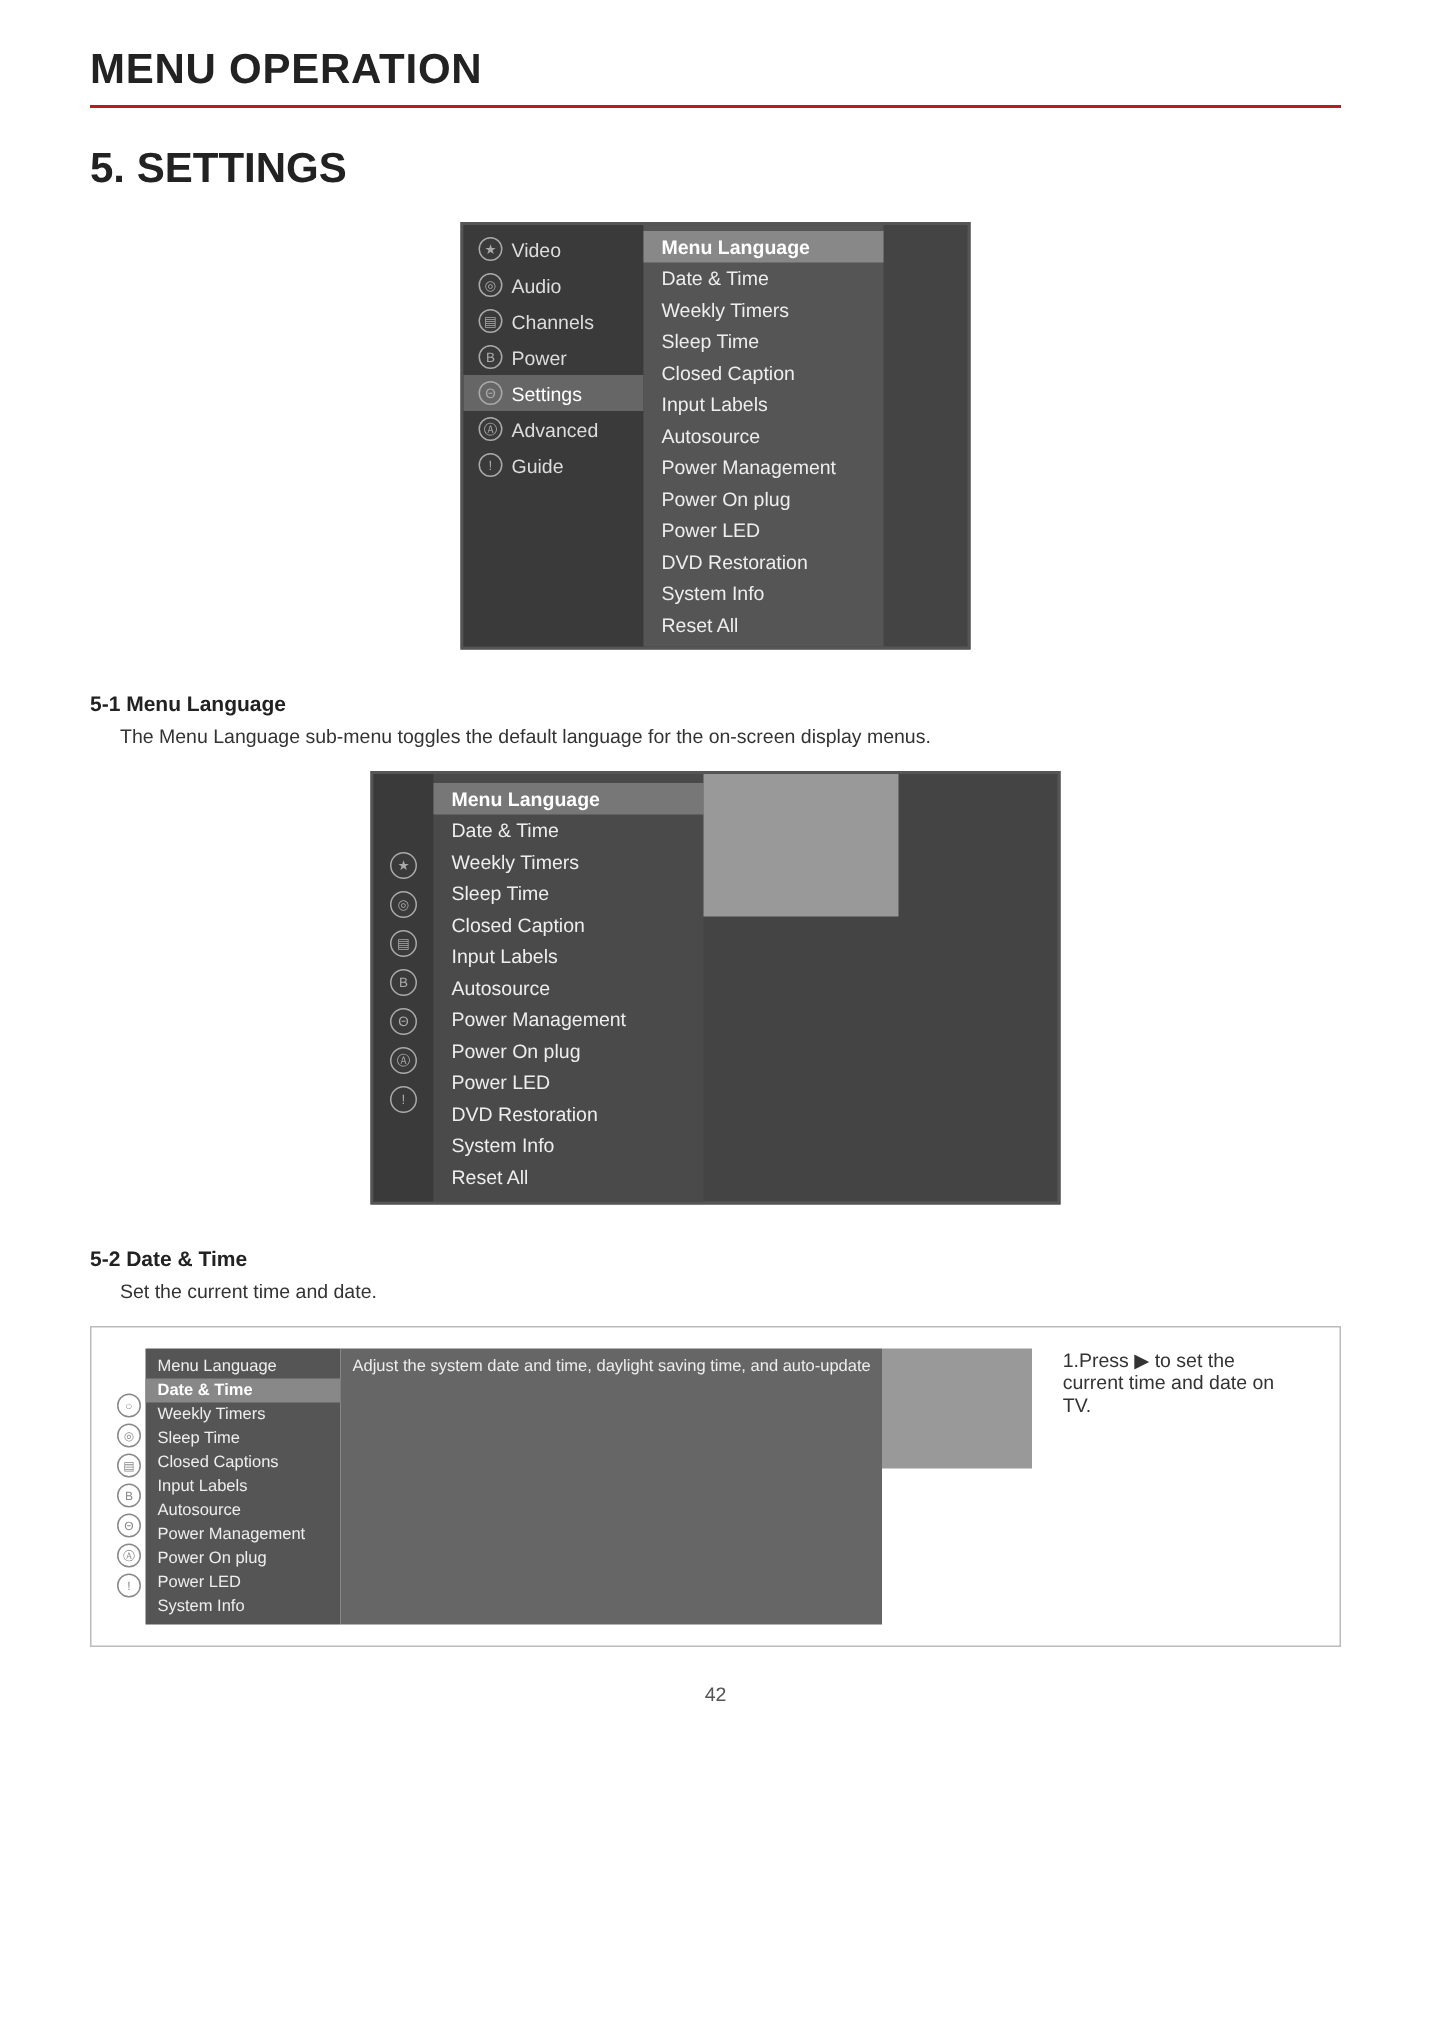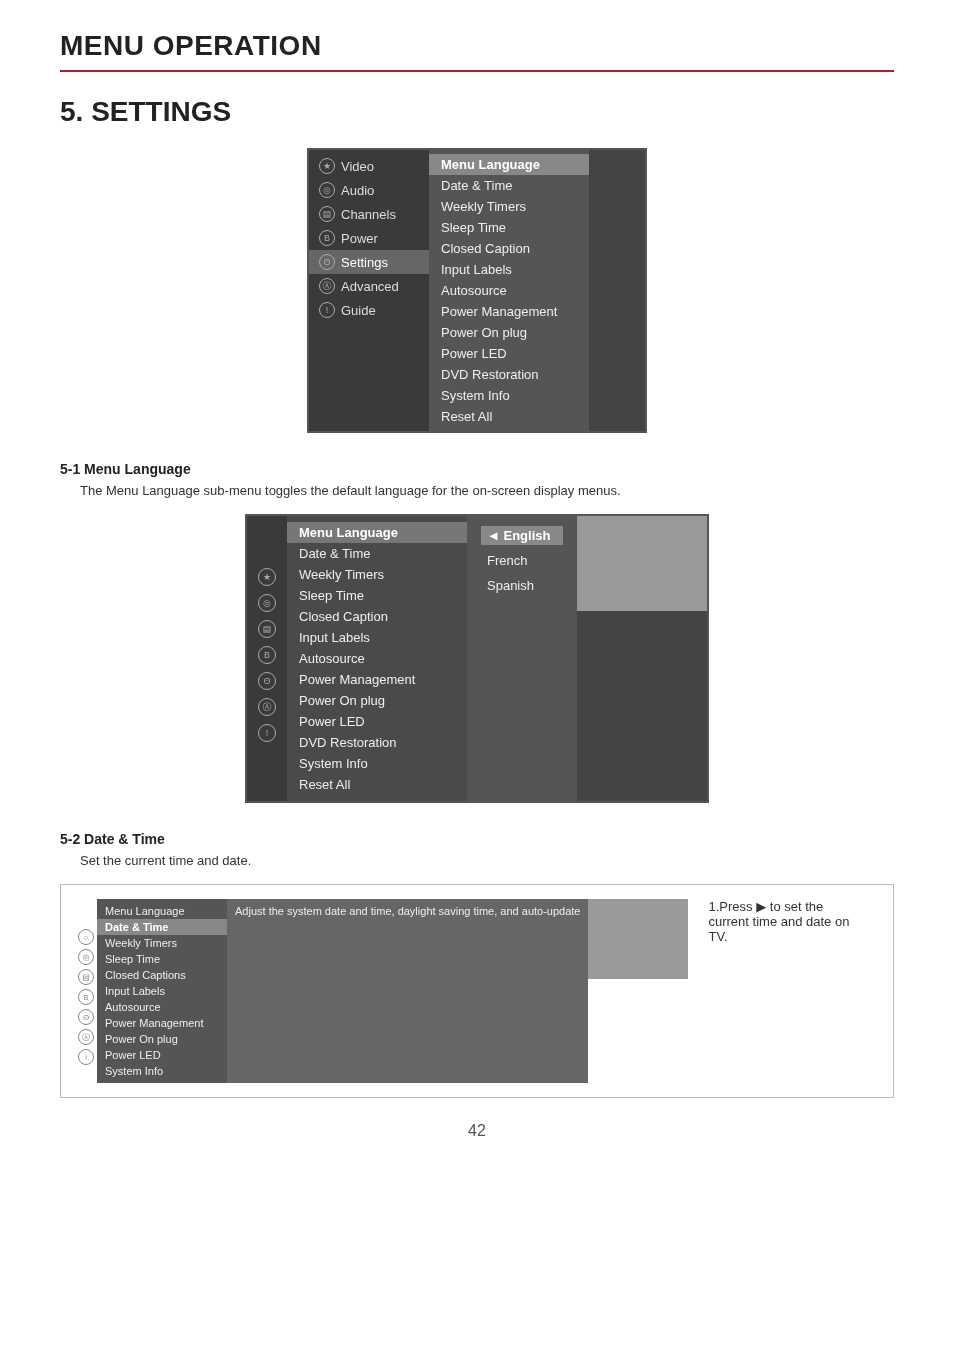--- a/index.html
+++ b/index.html
@@ -266,21 +266,21 @@
       flex: 1;
       display: flex;
       align-items: flex-start;
       padding: 0 20px;
       font-size: 13px;
       color: #333;
     }
 
     .page-number {
       text-align: center;
-      font-size: 16px;
+      font-size: 13px;
       color: #555;
     }
   </style>
 </head>
 <body>
 
 <h1 class="page-title">MENU OPERATION</h1>
 
 <h2 class="section-heading">5. SETTINGS</h2>
 
@@ -362,26 +362,20 @@
         <div class="menu-item">Closed Caption</div>
         <div class="menu-item">Input Labels</div>
         <div class="menu-item">Autosource</div>
         <div class="menu-item">Power Management</div>
         <div class="menu-item">Power On plug</div>
         <div class="menu-item">Power LED</div>
         <div class="menu-item">DVD Restoration</div>
         <div class="menu-item">System Info</div>
         <div class="menu-item">Reset All</div>
       </div>
-    <div class="tv-menu-lang-right">
-
-    <div class="lang-option selected">◄ English</div>
-        <div class="lang-option">French</div>
-        <div class="lang-option">Spanish</div>
-      </div>
     <div class="tv-img-placeholder" style="background:#999;"></div>
   </div>
 </div>
 
 <div class="subsection">
   <p class="subsection-heading">5-2  Date &amp; Time</p>
   <p class="subsection-desc">Set the current time and date.</p>
 </div>
 
 <div class="date-time-wrapper">

